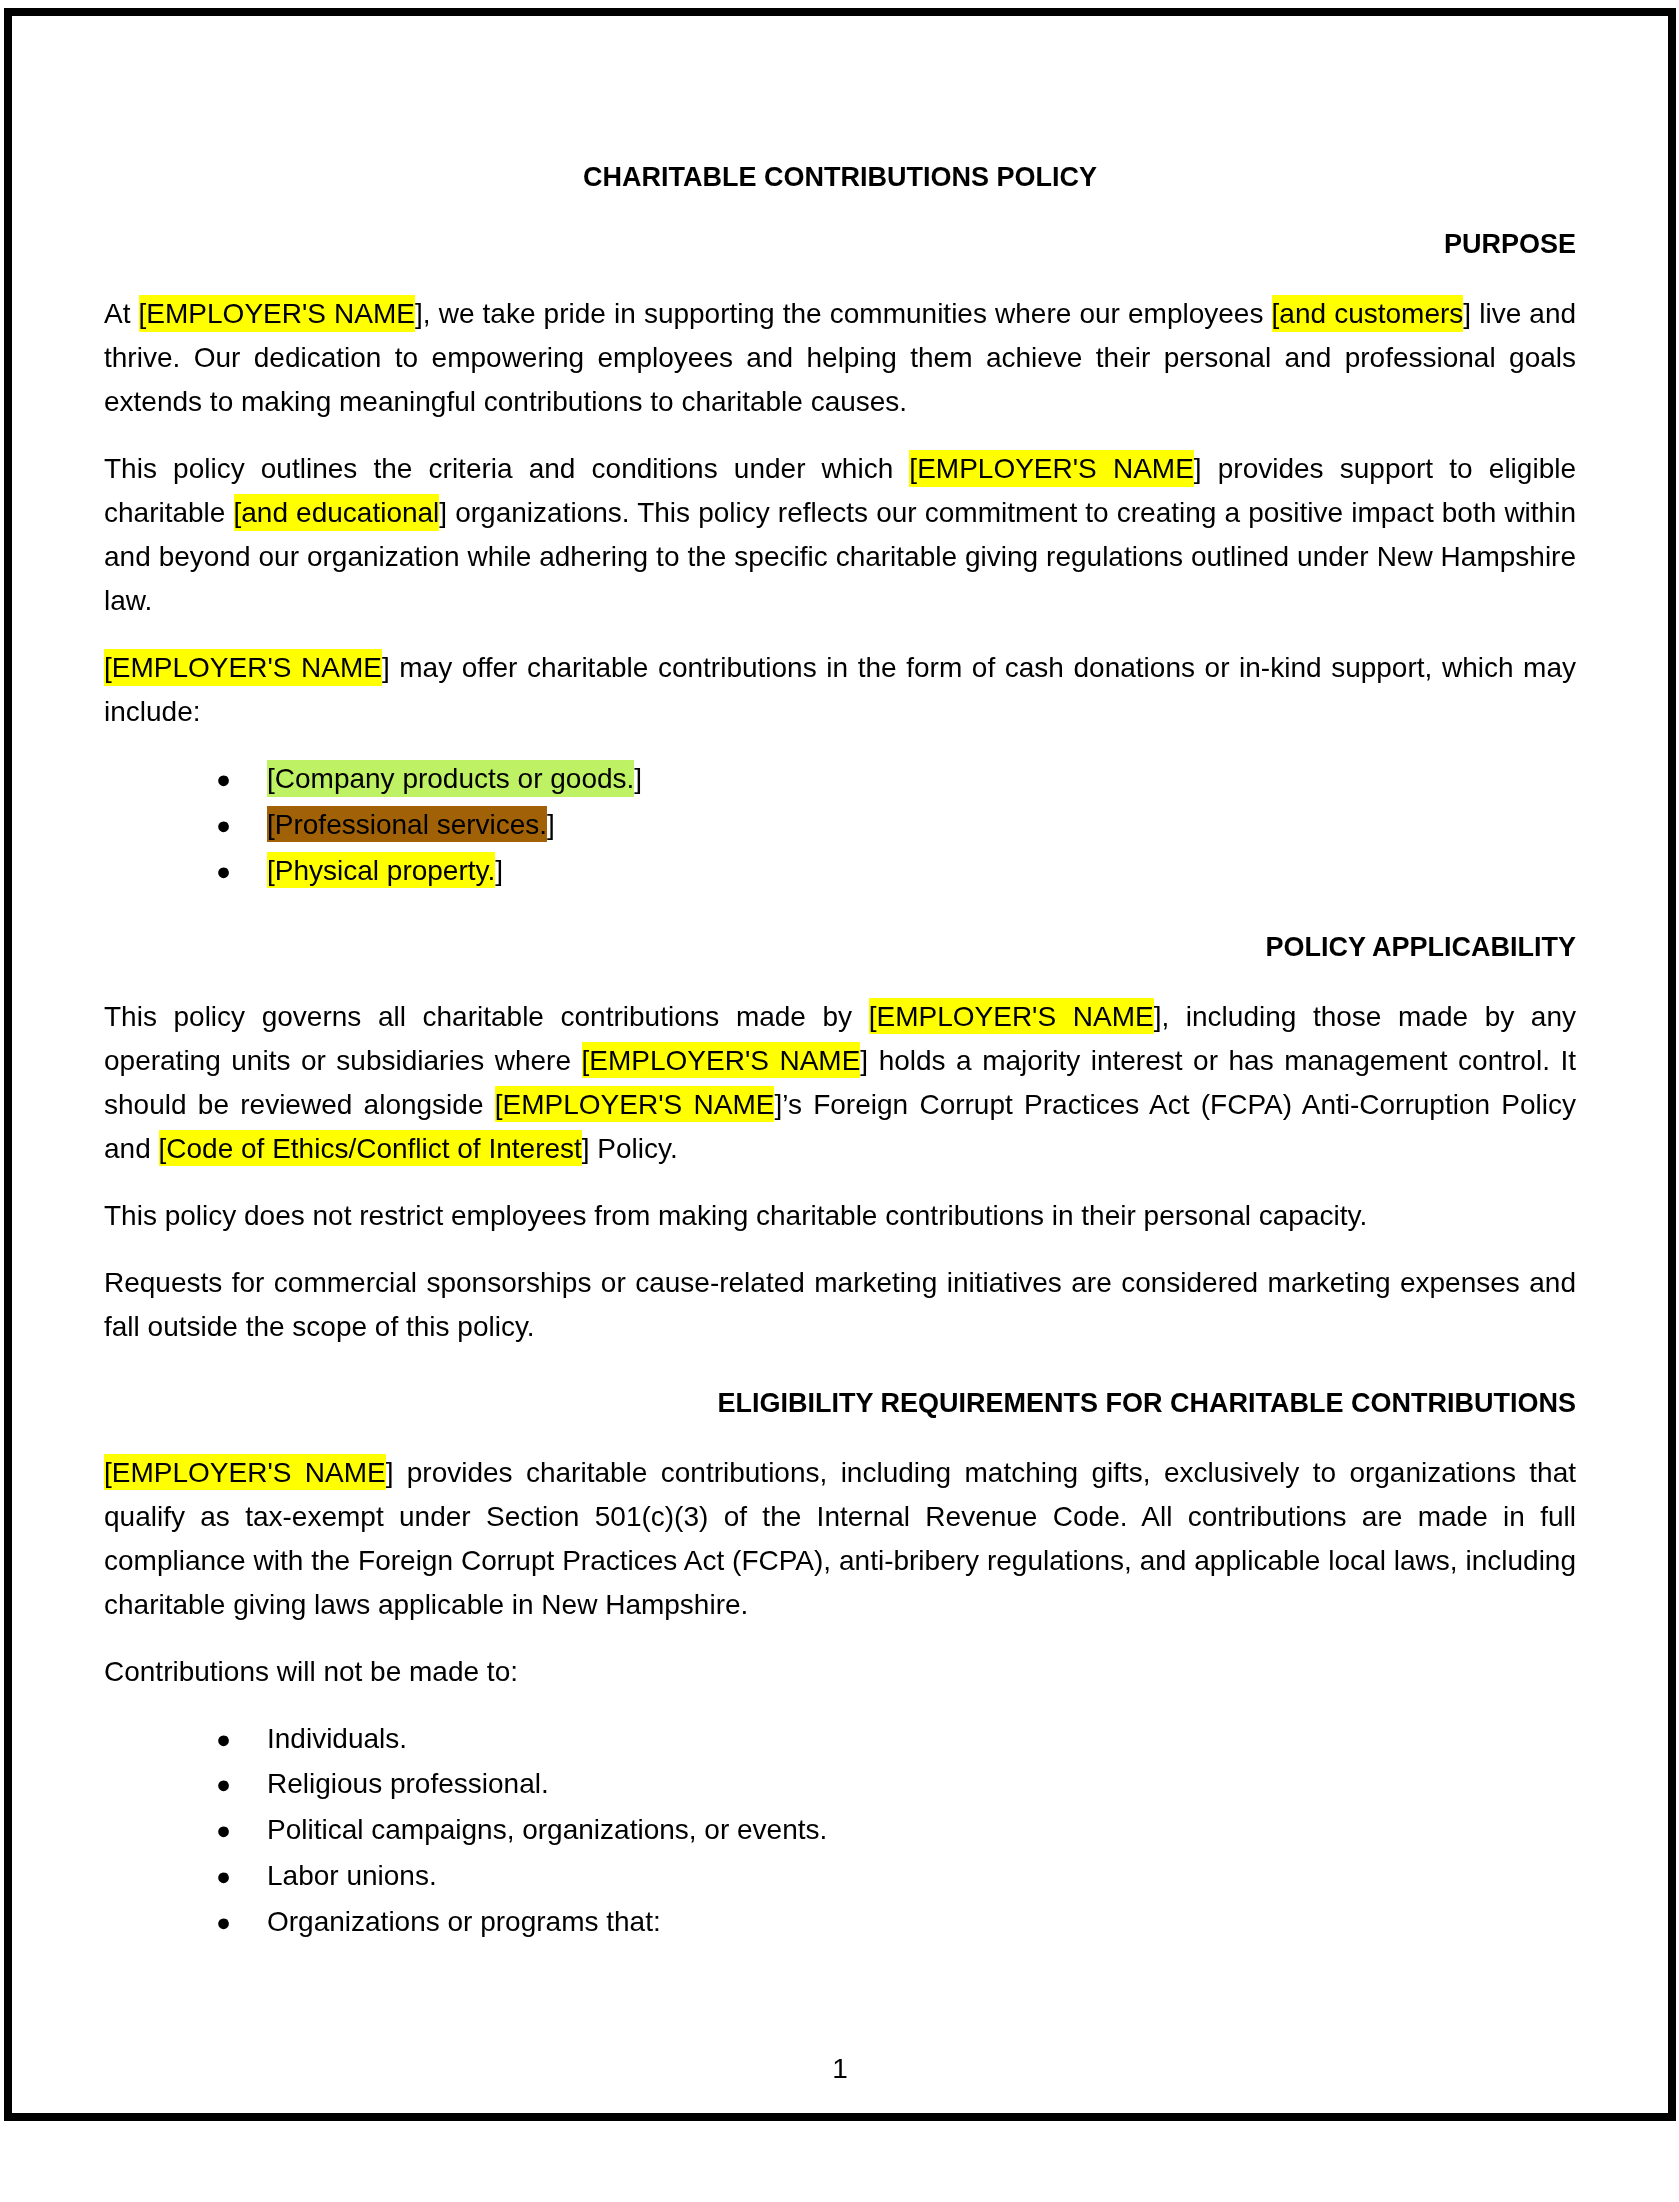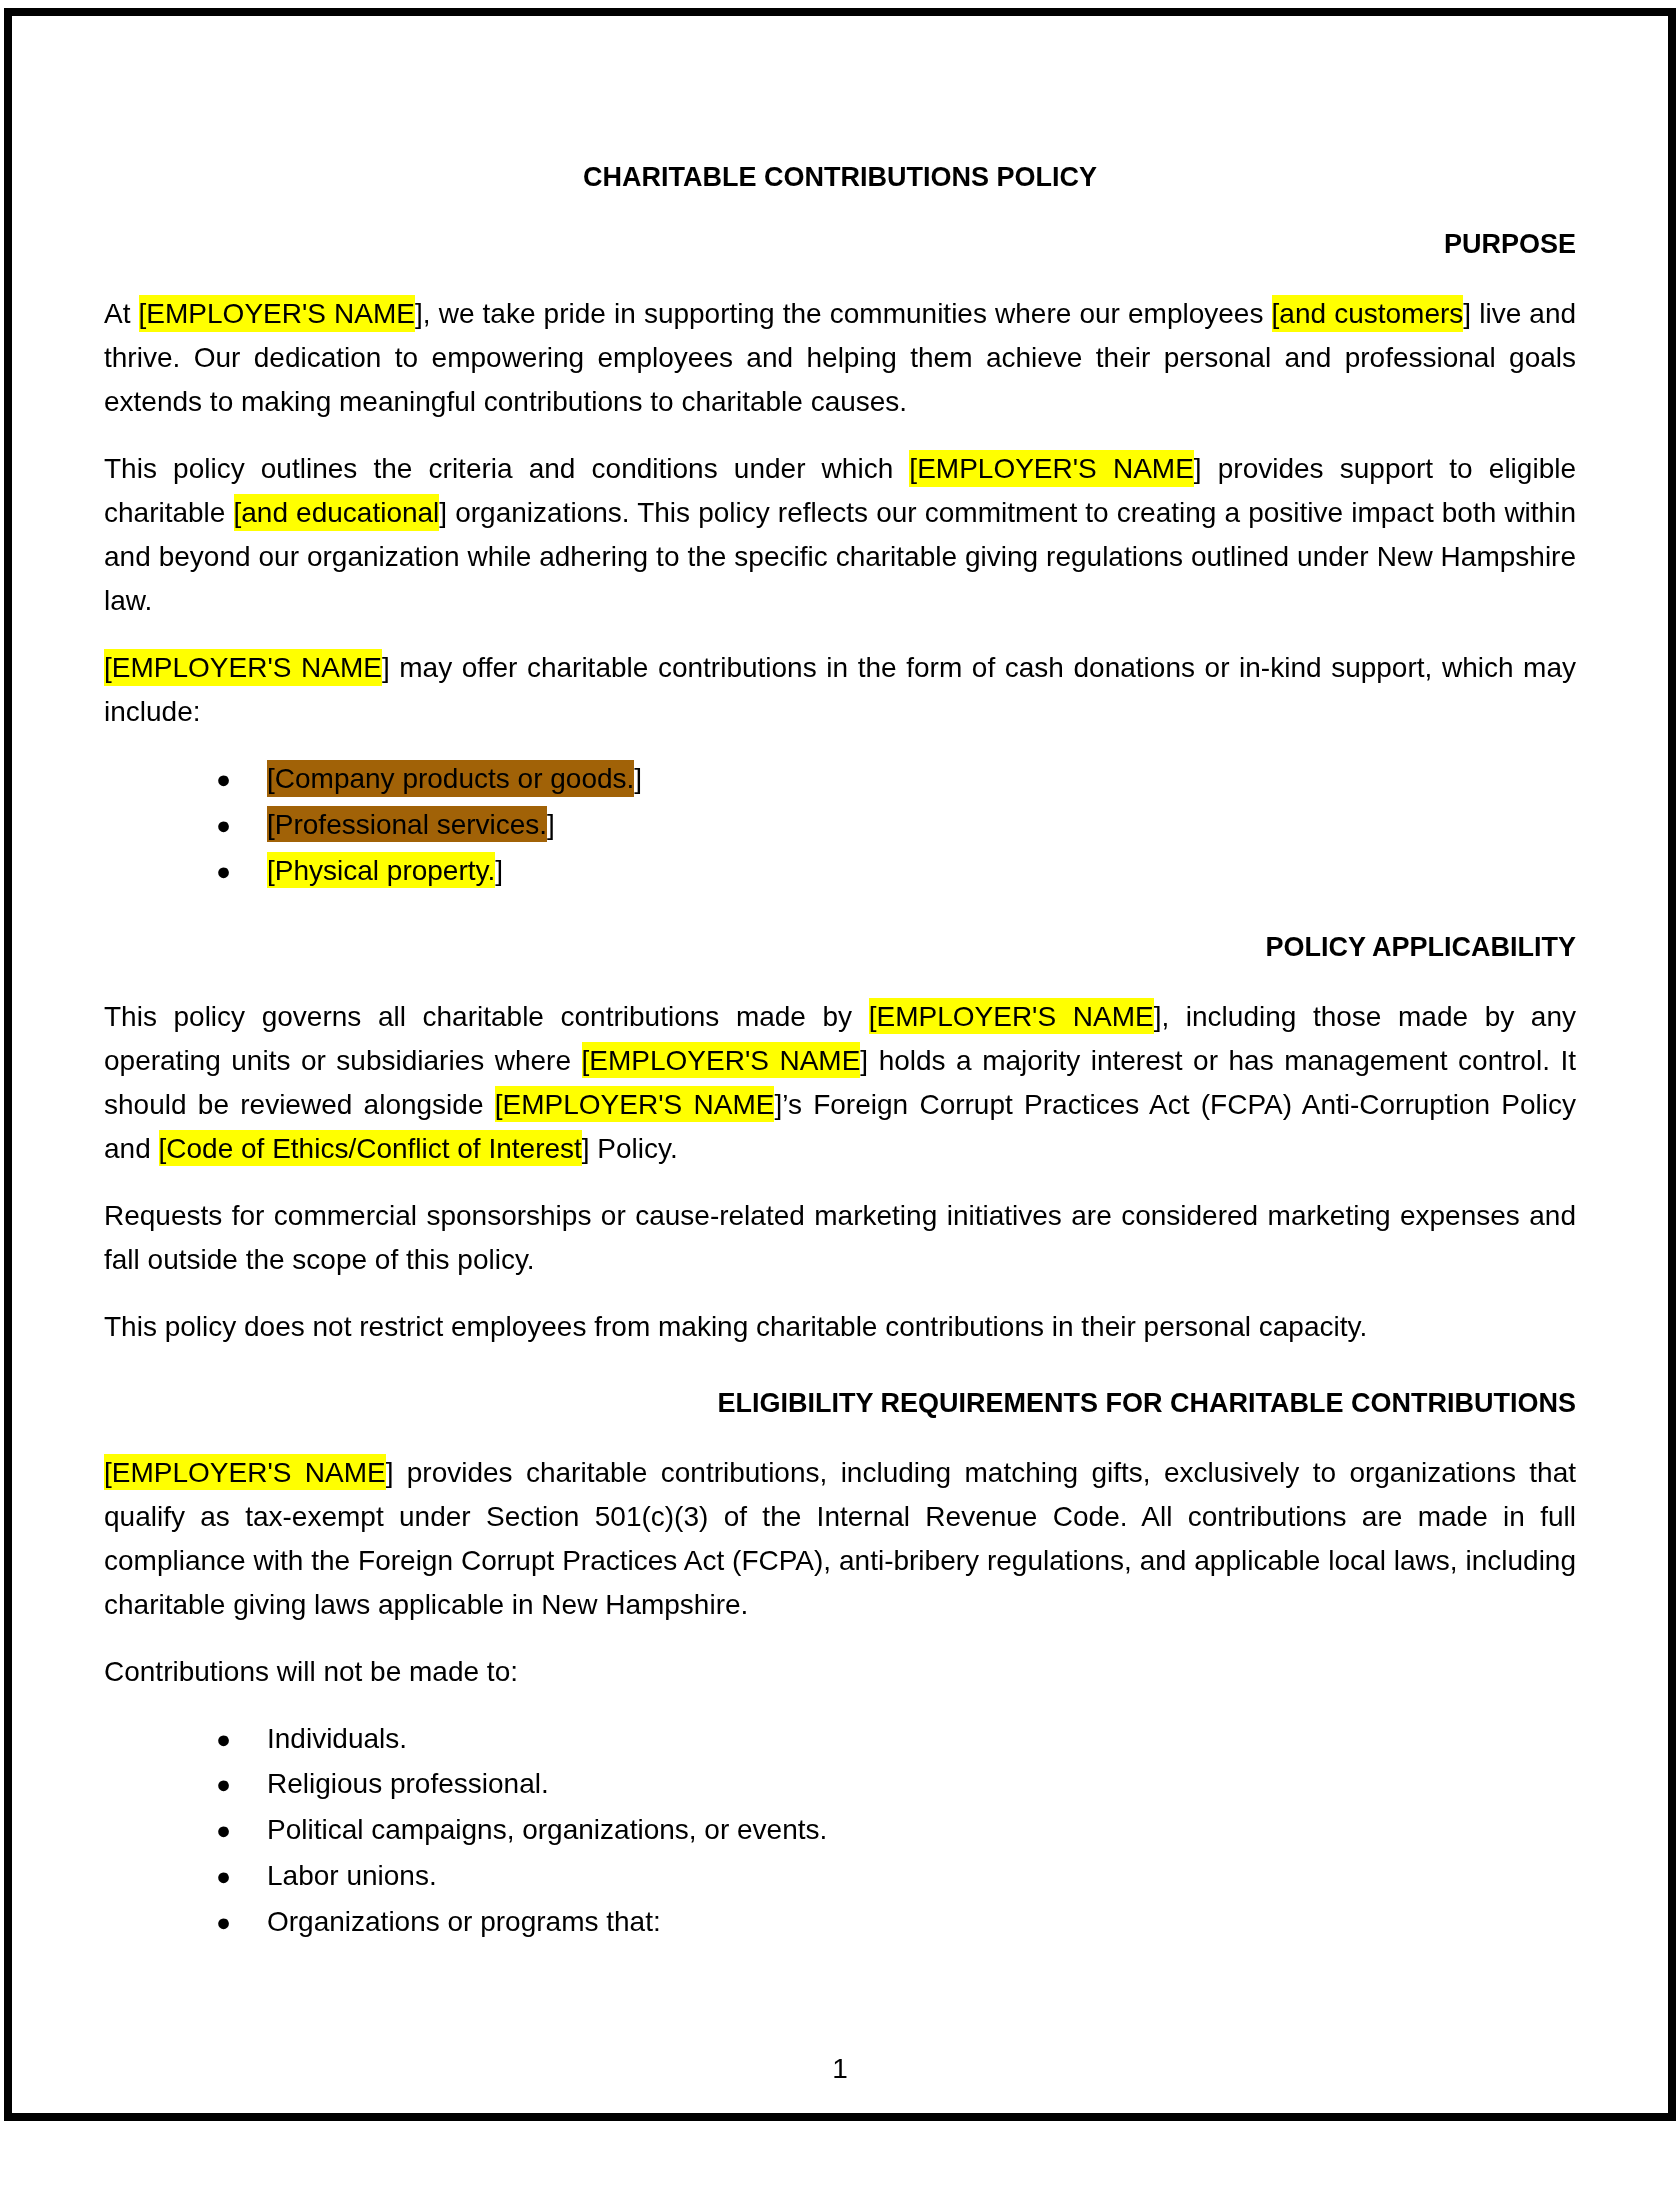--- a/index.html
+++ b/index.html
@@ -99,37 +99,37 @@
 
     <div class="heading">PURPOSE</div>
 
     <p class="body"><span>At </span><span class="hl" style="background-color: rgb(255, 255, 0);">[EMPLOYER'S NAME</span><span>], we take pride in supporting the communities where our employees </span><span class="hl" style="background-color: rgb(255, 255, 0);">[and customers</span><span>] live and thrive. Our dedication to empowering employees and helping them achieve their personal and professional goals extends to making meaningful contributions to charitable causes.</span></p>
     <p class="body"><span>This policy outlines the criteria and conditions under which </span><span class="hl" style="background-color: rgb(255, 255, 0);">[EMPLOYER'S NAME</span><span>] provides support to eligible charitable </span><span class="hl" style="background-color: rgb(255, 255, 0);">[and educational</span><span>] organizations. This policy reflects our commitment to creating a positive impact both within and beyond our organization while adhering to the specific charitable giving regulations outlined under New Hampshire law.</span></p>
     <p class="body"><span class="hl" style="background-color: rgb(255, 255, 0);">[EMPLOYER'S NAME</span><span>] may offer charitable contributions in the form of cash donations or in-kind support, which may include:</span></p>
 
     <div class="list">
       <div class="li">
         <span class="marker">●</span>
-        <span class="li-text"><span class="hl" style="background-color: #a16207;">[Company products or goods.</span><span>]</span></span>
+        <span class="li-text"><span class="hl" style="background-color: #bef264;">[Company products or goods.</span><span>]</span></span>
       </div>
       <div class="li">
         <span class="marker">●</span>
         <span class="li-text"><span class="hl" style="background-color: #a16207;">[Professional services.</span><span>]</span></span>
       </div>
       <div class="li">
         <span class="marker">●</span>
         <span class="li-text"><span class="hl" style="background-color: rgb(255, 255, 0);">[Physical property.</span><span>]</span></span>
       </div>
     </div>
 
     <div class="heading mt">POLICY APPLICABILITY</div>
 
     <p class="body"><span>This policy governs all charitable contributions made by </span><span class="hl" style="background-color: rgb(255, 255, 0);">[EMPLOYER'S NAME</span><span>], including those made by any operating units or subsidiaries where </span><span class="hl" style="background-color: rgb(255, 255, 0);">[EMPLOYER'S NAME</span><span>] holds a majority interest or has management control. It should be reviewed alongside </span><span class="hl" style="background-color: rgb(255, 255, 0);">[EMPLOYER'S NAME</span><span>]’s Foreign Corrupt Practices Act (FCPA) Anti-Corruption Policy and </span><span class="hl" style="background-color: rgb(255, 255, 0);">[Code of Ethics/Conflict of Interest</span><span>] Policy.</span></p>
+    <p class="body"><span>This policy does not restrict employees from making charitable contributions in their personal capacity.</span></p>
     <p class="body"><span>Requests for commercial sponsorships or cause-related marketing initiatives are considered marketing expenses and fall outside the scope of this policy.</span></p>
-    <p class="body"><span>This policy does not restrict employees from making charitable contributions in their personal capacity.</span></p>
 
     <div class="heading mt">ELIGIBILITY REQUIREMENTS FOR CHARITABLE CONTRIBUTIONS</div>
 
     <p class="body"><span class="hl" style="background-color: rgb(255, 255, 0);">[EMPLOYER'S NAME</span><span>] provides charitable contributions, including matching gifts, exclusively to organizations that qualify as tax-exempt under Section 501(c)(3) of the Internal Revenue Code. All contributions are made in full compliance with the Foreign Corrupt Practices Act (FCPA), anti-bribery regulations, and applicable local laws, including charitable giving laws applicable in New Hampshire.</span></p>
     <p class="body"><span>Contributions will not be made to:</span></p>
 
     <div class="list">
       <div class="li">
         <span class="marker">●</span>
         <span class="li-text">Individuals.</span>

